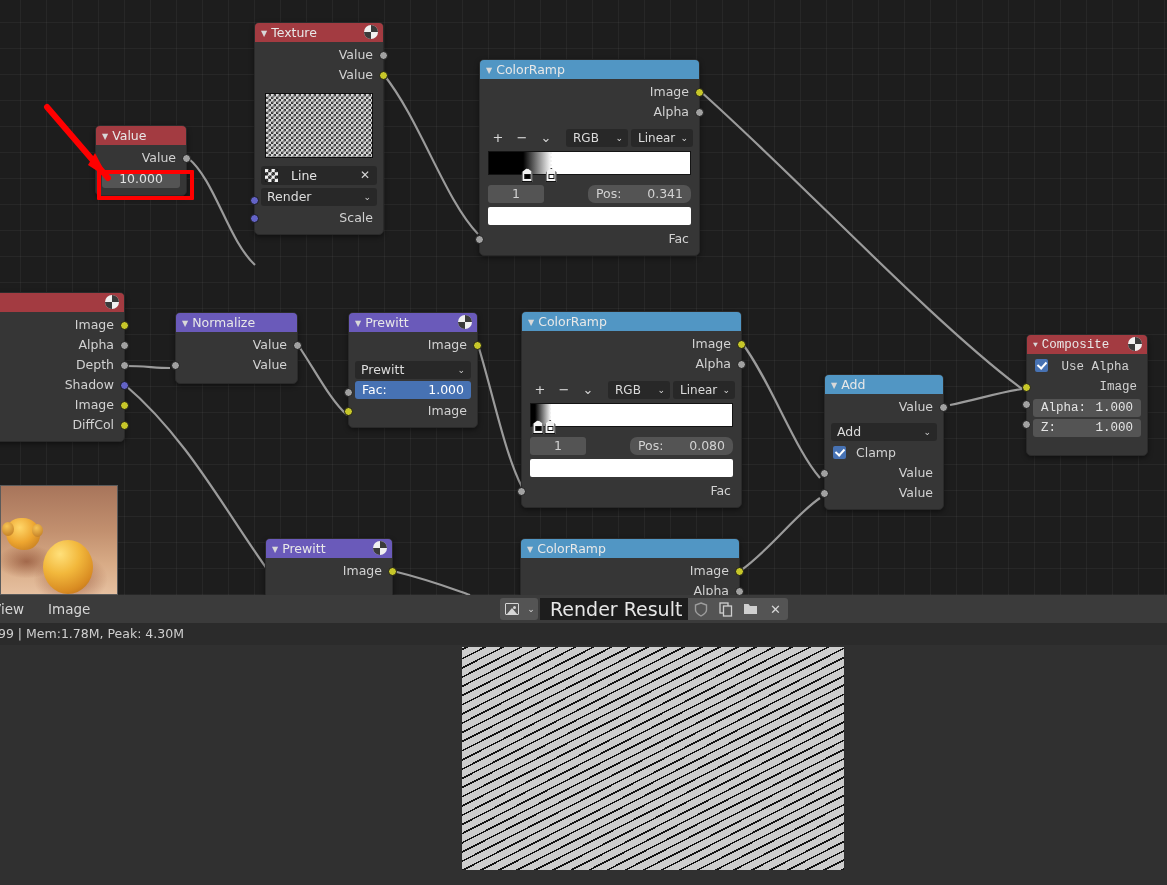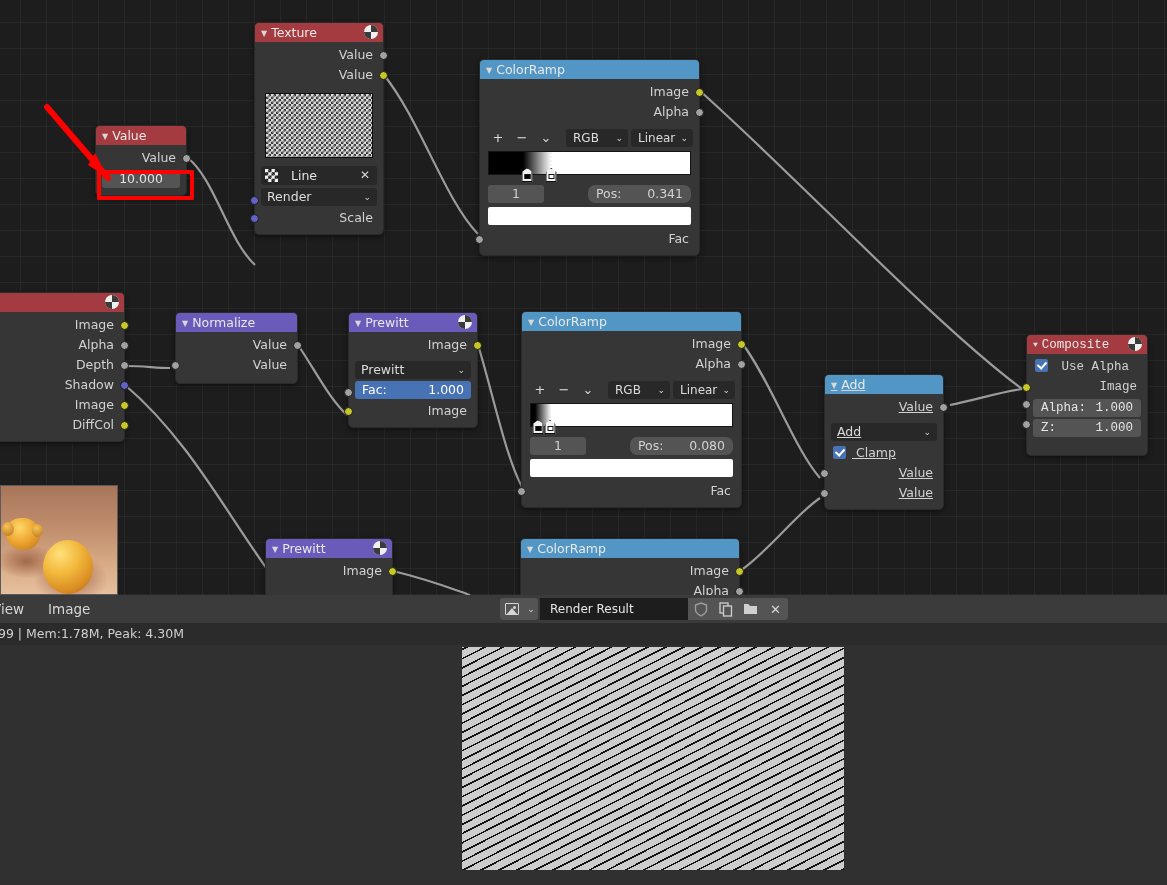--- a/index.html
+++ b/index.html
@@ -251,21 +251,21 @@
   .ie-img-icon .glyph::before {
     content:""; position:absolute; left:1px; bottom:0; width:0; height:0;
     border-left: 5px solid transparent; border-right: 5px solid transparent; border-bottom: 6px solid #d6d6d6;
   }
   .ie-img-icon .glyph::after {
     content:""; position:absolute; right:2px; top:1.5px; width:3px; height:3px; border-radius:50%; background:#d6d6d6;
   }
   .ie-chev { width: 14px; border-radius: 0 3px 3px 0; font-size: 9px; }
   .ie-name-field {
     width: 148px; height: 22px; background: #1d1d1d; color: #e6e6e6;
-    font-size: 12px; line-height: 22px; padding-left: 10px; margin-left: 2px;
+    font-size: 19px; line-height: 22px; padding-left: 10px; margin-left: 2px;
   }
   .ie-iconbtn { width: 25px; }
   #ie-statusbar {
     position: absolute; left: 0; top: 28px; width: 1167px; height: 22px;
     background: #2b2b2b; color: #cfcfcf; font-size: 12.5px; line-height: 22px;
   }
   #ie-status-text { margin-left: -6px; }
   #ie-canvas {
     position: absolute; left: 0; top: 50px; width: 1167px; height: 240px; background: #303030;
   }
@@ -538,21 +538,21 @@
           </div>
         </div>
         <div class="cr-color"></div>
         <div class="sock-row in" style="margin-top:4px;">
           <span class="socket left s-grey"></span>
           <span>Fac</span>
         </div>
       </div>
     </div>
 
-    <div class="node" id="n-add" style="left:824px; top:374px; width:120px;text-decoration:underline;">
+    <div class="node" id="n-add" style="left:824px; top:374px; width:120px;">
       <div class="node-header hdr-blue">
         <span class="tri">▼</span><span>Add</span>
       </div>
       <div class="node-body">
         <div class="sock-row out">
           <span>Value</span>
           <span class="socket right s-grey"></span>
         </div>
         <div class="w-dropdown" style="margin-top:6px;">
           <span>Add</span>

